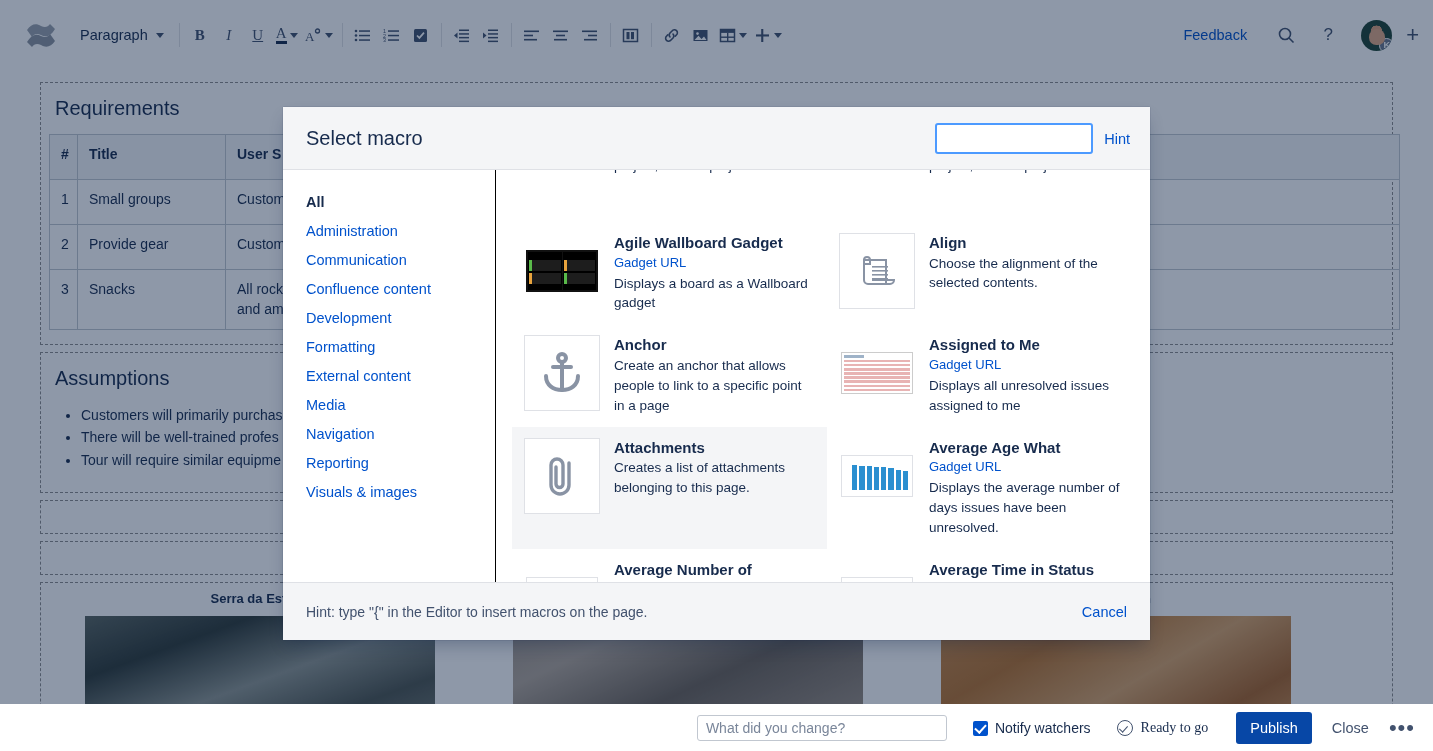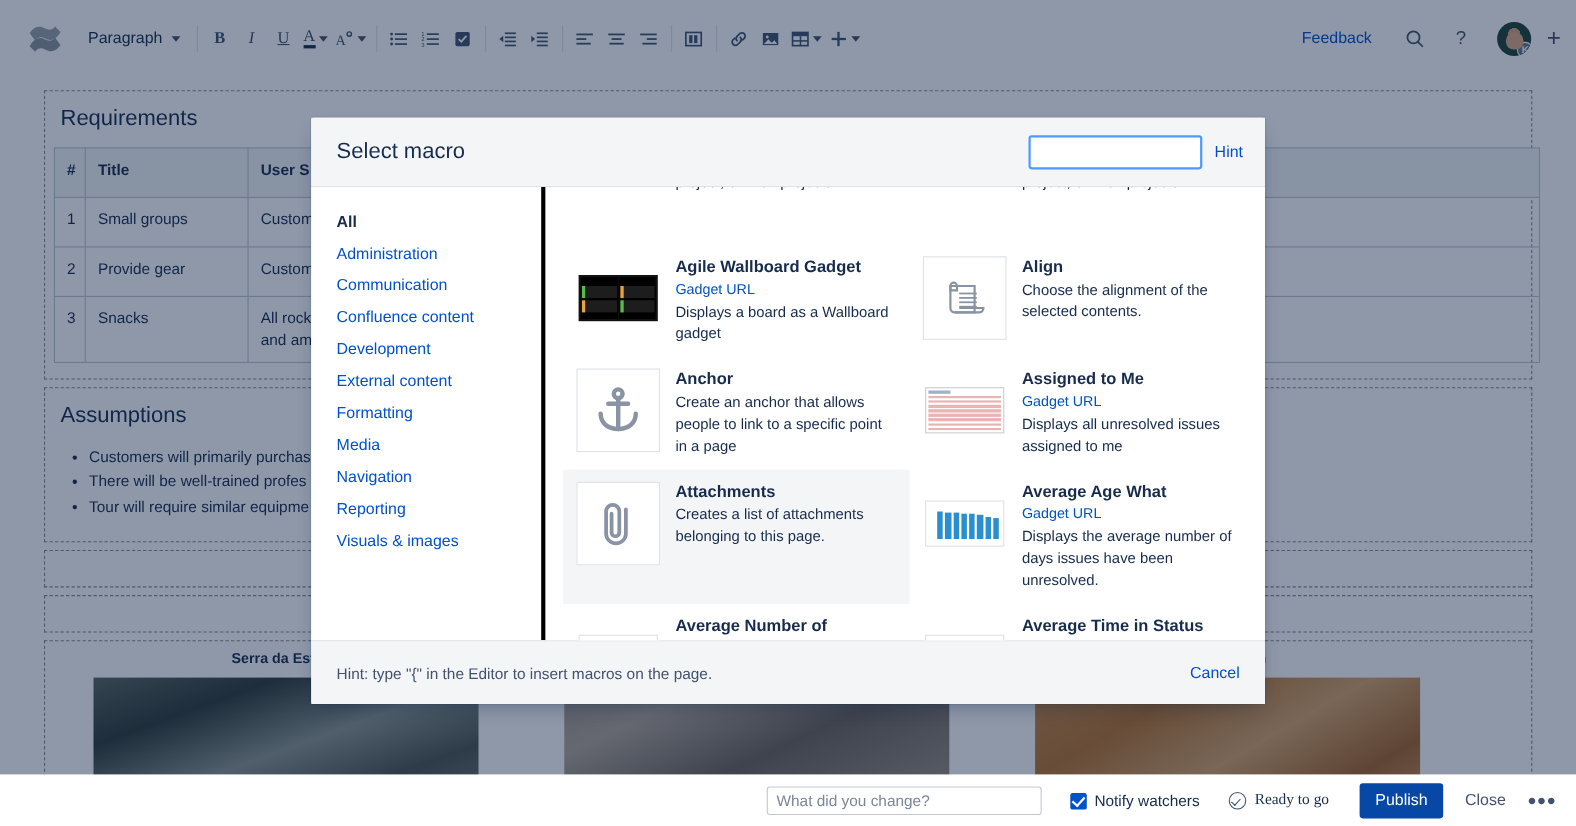--- a/index.html
+++ b/index.html
@@ -102,21 +102,21 @@
   .dlg-search-wrap { position:absolute; right: 20px; top: 16px; display:flex; align-items:center; gap:11px; }
   .dlg-search {
     width: 158px; height: 31px; border: 2px solid #4c9aff; border-radius: 3px;
     background: #fff; outline: none; padding: 0 7px; font-size: 14px;
     font-family: "Liberation Sans", sans-serif; color:#172b4d;
   }
   .help-link { color:#0052cc; font-size: 14.5px; cursor: pointer; }
 
   .dlg-body { flex: 1 1 auto; display: flex; min-height: 0; border-top: 1px solid #dfe1e6; }
   .dlg-nav {
-    width: 213px; flex: none; padding: 18px 0 0 23px; border-right: 4px solid #000000;
+    width: 213px; flex: none; padding: 18px 0 0 23px; border-right: 1px solid #000000;
     background: #fff;
   }
   .nav-item { font-size: 14.5px; color:#0052cc; line-height: 29px; cursor: pointer; }
   .nav-item.active { color:#172b4d; font-weight: bold; cursor: default; }
 
   .dlg-list {
     flex: 1 1 auto; overflow: hidden; position: relative; background:#fff;
     padding: 0 0 0 0;
   }
   .grid { display: flex; flex-wrap: wrap; padding: 0 8px 0 16px; margin-top: -46px; }
@@ -467,22 +467,22 @@
       </div>
     </div>
 
     <div class="dlg-body">
       <div class="dlg-nav">
         <div class="nav-item active">All</div>
         <div class="nav-item">Administration</div>
         <div class="nav-item">Communication</div>
         <div class="nav-item">Confluence content</div>
         <div class="nav-item">Development</div>
+        <div class="nav-item">Formatting</div>
         <div class="nav-item">External content</div>
-        <div class="nav-item">Formatting</div>
         <div class="nav-item">Media</div>
         <div class="nav-item">Navigation</div>
         <div class="nav-item">Reporting</div>
         <div class="nav-item">Visuals &amp; images</div>
       </div>
 
       <div class="dlg-list">
         <div class="grid">
 
           <div class="macro">

